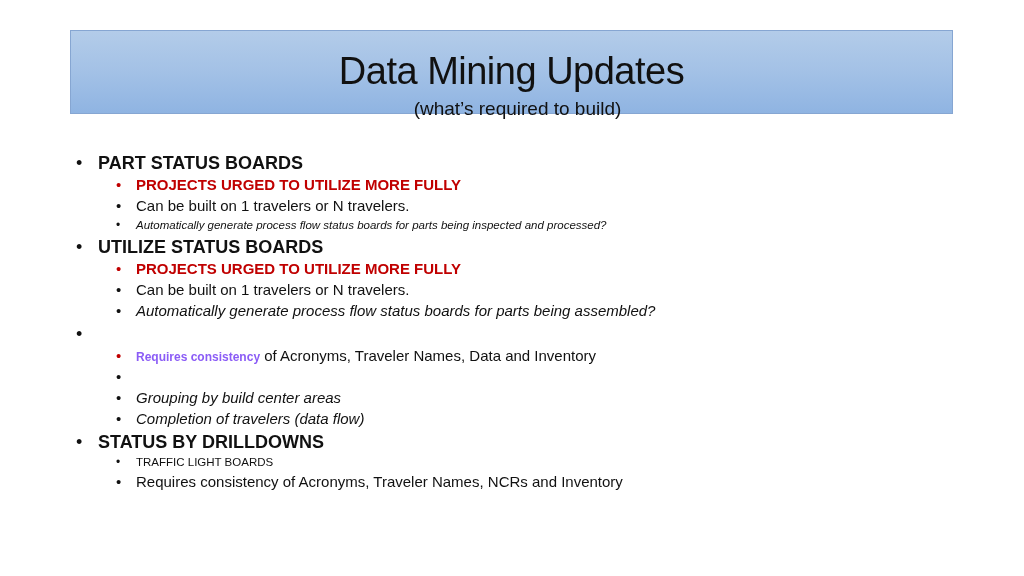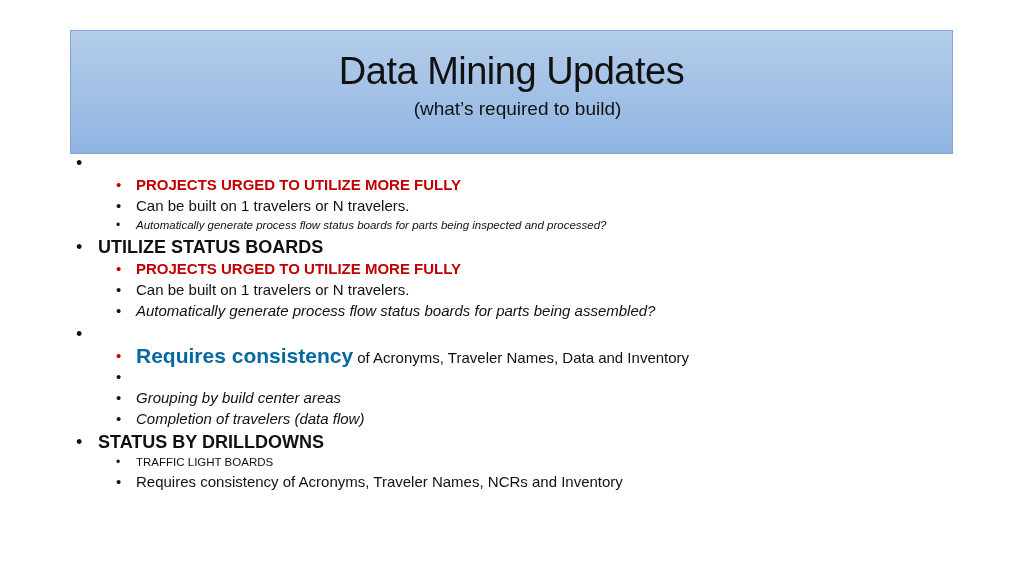--- a/index.html
+++ b/index.html
@@ -13,21 +13,21 @@
   body {
     position: relative;
     font-family: "Liberation Sans", sans-serif;
     color: #111111;
   }
   .title-box {
     position: absolute;
     left: 70px;
     top: 30px;
     width: 883px;
-    height: 124px;
+    height: 84px;
     background: linear-gradient(to bottom, #b3cce9 0%, #a3c1e6 50%, #8fb4e2 100%);
     border: 1px solid #86a6d2;
     box-sizing: border-box;
     text-align: center;
   }
   .title {
     position: absolute;
     left: 0; right: 0;
     top: 46px;
     font-size: 38px;
@@ -79,36 +79,37 @@
     left: 40px;
     top: 0;
     font-style: normal;
     font-weight: normal;
     color: #111111;
   }
   .l2.small { font-size: 11.5px; height: 18px; line-height: 18px; }
   .l2.small .bullet { font-size: 12px; }
   .red { color: #c00000; font-weight: bold; }
   .italic { font-style: italic; }
-  .red-lead { color: #0369a1; font-weight: bold; font-size: 21px; }
+  .red-lead { color: #8b5cf6; font-weight: bold; font-size: 12px; }
   .group { margin-bottom: 2px; }
 </style>
 </head>
 <body>
 
 <div class="title-box">
   <div class="title">Data Mining Updates</div>
   <div class="subtitle">(what’s required to build)</div>
 </div>
 
 <div class="content">
 
   <div class="group">
     <div class="l1">
       <span class="bullet">•</span>
+      <span>PART STATUS BOARDS</span>
     </div>
     <div class="l2 red">
       <span class="bullet" style="color:#c00000">•</span>
       <span>PROJECTS URGED TO UTILIZE MORE FULLY</span>
     </div>
     <div class="l2">
       <span class="bullet">•</span>
       <span>Can be built on 1 travelers or N travelers.</span>
     </div>
     <div class="l2 small italic">

